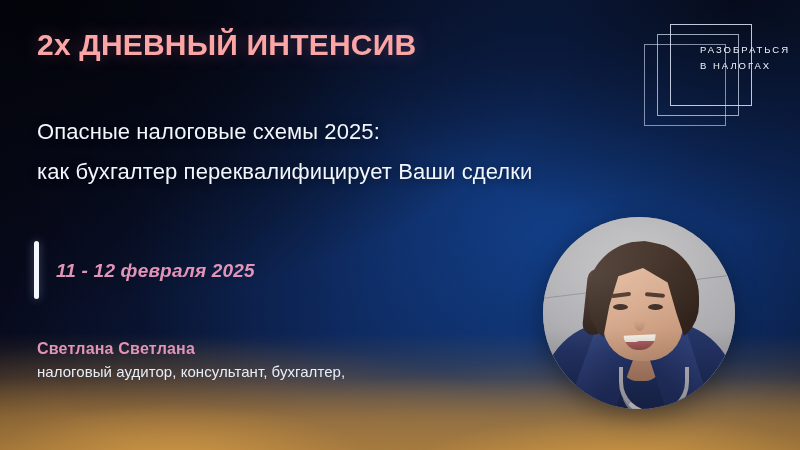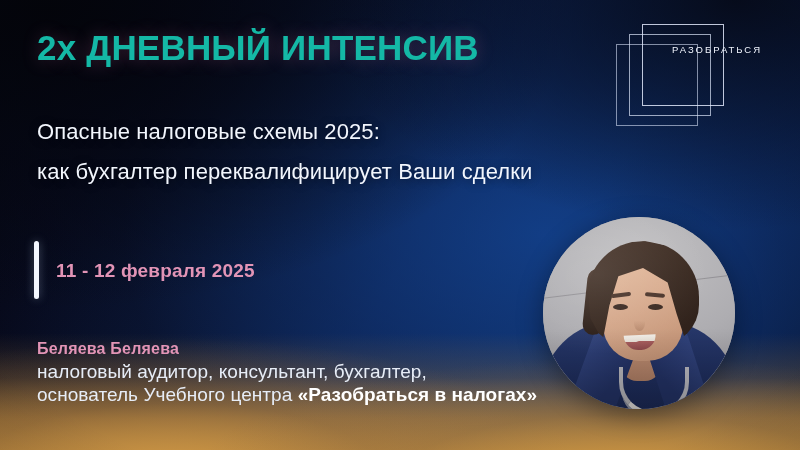--- a/index.html
+++ b/index.html
@@ -84,21 +84,21 @@
       radial-gradient(ellipse 900px 560px at 50% 46%,
         rgba(0,0,0,0) 52%,
         rgba(0,0,0,0.28) 88%,
         rgba(0,0,0,0.45) 100%);
   }
 
   
   #logo {
     position: absolute;
     top: 12px;
-    left: 616px;
+    left: 644px;
     width: 148px;
     height: 92px;
   }
   .logo-square {
     position: absolute;
     box-sizing: border-box;
     border: 1.5px solid rgba(208,218,240,0.62);
     width: 82px;
     height: 82px;
   }
@@ -118,23 +118,23 @@
     text-align: left;
     white-space: nowrap;
   }
   .logo-text .l2 { display: block; }
 
   
   #eyebrow {
     position: absolute;
     left: 37px;
     top: 28px;
-    font-size: 35px;
+    font-size: 30px;
     font-weight: 700;
-    color: #14b8a6;
+    color: #fca5a5;
     letter-spacing: 0.2px;
     white-space: nowrap;
     text-shadow: 0 0 18px rgba(224,120,170,0.30);
   }
 
   
   #title {
     position: absolute;
     left: 37px;
     top: 112px;
@@ -162,20 +162,21 @@
     border-radius: 3px;
     background: #f4f7ff;
     box-shadow: 0 0 10px rgba(200,220,255,0.35);
     flex: none;
   }
   #datetime-text {
     margin-left: 17px;
     display: flex;
     flex-direction: column;
     justify-content: center;
+    font-style: italic;
   }
   #date-line {
     font-size: 19px;
     font-weight: 700;
     color: #e294b6;
     letter-spacing: 0.2px;
     line-height: 29px;
     white-space: nowrap;
   }
   #time-line {
@@ -196,21 +197,21 @@
   }
   #speaker-name {
     font-size: 16px;
     font-weight: 700;
     color: #e294b6;
     letter-spacing: 0.2px;
     line-height: 23px;
     white-space: nowrap;
   }
   .speaker-desc {
-    font-size: 19px;
+    font-size: 15px;
     font-weight: 400;
     color: #e7edf7;
     line-height: 23px;
     letter-spacing: 0.05px;
     white-space: nowrap;
   }
   .speaker-desc b {
     font-weight: 700;
     color: #ffffff;
   }
@@ -401,41 +402,41 @@
   <div class="bg-layer bg-warm-left"></div>
   <div class="bg-layer bg-warm-right"></div>
   <div class="bg-layer bg-vignette"></div>
 
   <div id="logo">
     <div class="logo-square s1"></div>
     <div class="logo-square s2"></div>
     <div class="logo-square s3"></div>
     <div class="logo-text">
       <span class="l1">РАЗОБРАТЬСЯ</span>
+      <span class="l2">В НАЛОГАХ</span>
     </div>
   </div>
 
   <div id="eyebrow">2х ДНЕВНЫЙ ИНТЕНСИВ</div>
 
   <div id="title">
     <span class="t-line">Опасные налоговые схемы 2025:</span>
     <span class="t-line">как бухгалтер переквалифицирует Ваши сделки</span>
   </div>
 
   <div id="datetime">
     <div id="datetime-bar"></div>
     <div id="datetime-text">
       <div id="date-line">11 - 12 февраля 2025</div>
     </div>
   </div>
 
   <div id="speaker">
-    <div id="speaker-name">Беляева Беляева</div>
+    <div id="speaker-name">Светлана Светлана</div>
     <div class="speaker-desc">налоговый аудитор, консультант, бухгалтер,</div>
-    <div class="speaker-desc"><span>основатель Учебного центра </span><b>«Разобраться в налогах»</b></div>
   </div>
 
   <div id="portrait">
     <div class="p-bg"></div>
     <div class="p-bg-seam"></div>
     <div class="p-body"></div>
     <div class="p-neck"></div>
     <div class="p-lapel-l"></div>
     <div class="p-lapel-r"></div>
     <div class="p-pearls"></div>

